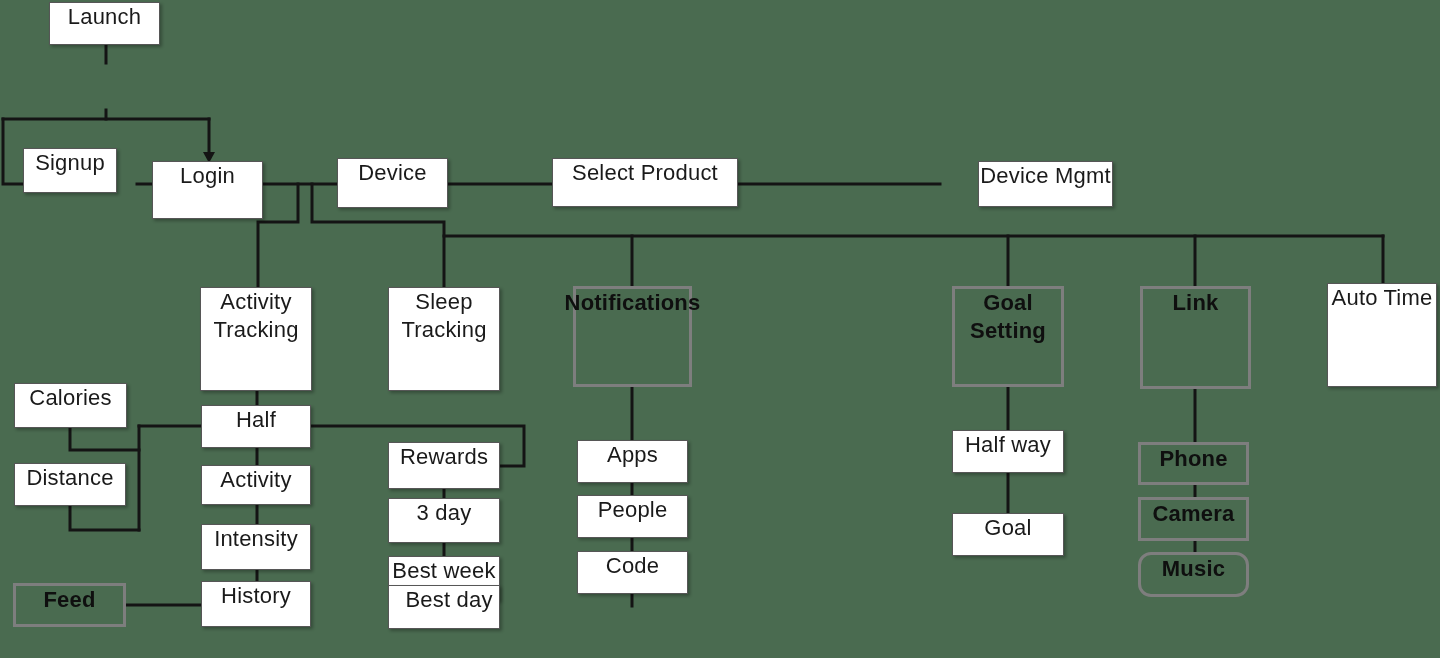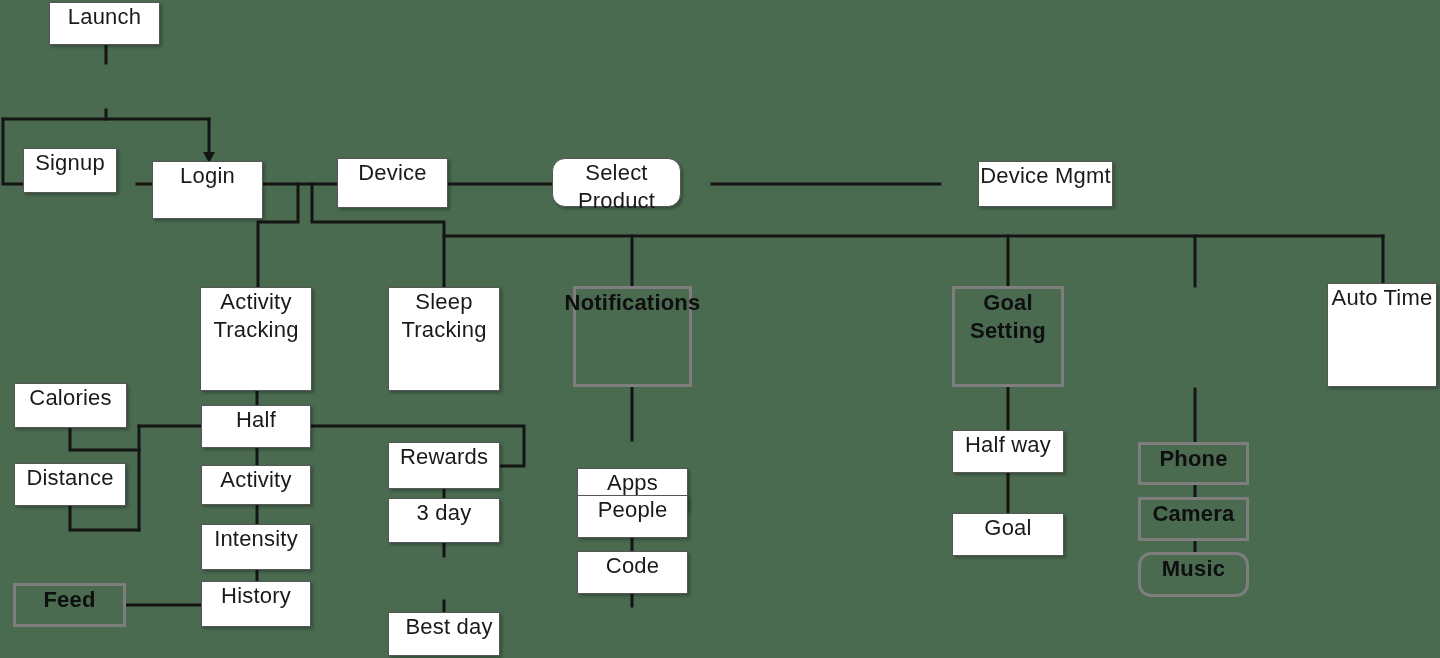--- a/index.html
+++ b/index.html
@@ -89,41 +89,43 @@
       <polyline points="1195,389 1195,442" fill="none" stroke="#141414" stroke-width="3" stroke-linecap="square"></polyline>
       <polyline points="1195,485 1195,497" fill="none" stroke="#141414" stroke-width="3" stroke-linecap="square"></polyline>
       <polyline points="1195,541 1195,552" fill="none" stroke="#141414" stroke-width="3" stroke-linecap="square"></polyline>
       <polyline points="126,605 201,605" fill="none" stroke="#141414" stroke-width="3" stroke-linecap="square"></polyline>
       <polygon points="203,152 215,152 209,163" fill="#141414"></polygon>
     </svg>
 <div class="node solid" style="left: 49px; top: 2px; width: 111px; height: 43px;"><span>Launch</span></div>
     <div class="node solid" style="left: 23px; top: 148px; width: 94px; height: 45px;"><span>Signup</span></div>
     <div class="node solid" style="left: 152px; top: 161px; width: 111px; height: 58px;"><span>Login</span></div>
     <div class="node solid" style="left: 337px; top: 158px; width: 111px; height: 50px;"><span>Device</span></div>
-    <div class="node solid" style="left: 552px; top: 158px; width: 129px; height: 49px; border-radius: 13px;"><span>Select Product</span></div>
+    <div class="node solid" style="left: 552px; top: 158px; width: 186px; height: 49px;"><span>Select Product</span></div>
     <div class="node solid" style="left: 940px; top: 161px; width: 135px; height: 46px; margin-left: 38px;"><span>Device Mgmt</span></div>
     <div class="node solid" style="left: 200px; top: 287px; width: 112px; height: 104px;"><span>Activity
 Tracking</span></div>
     <div class="node solid" style="left: 388px; top: 287px; width: 112px; height: 104px;"><span>Sleep
 Tracking</span></div>
     <div class="node outline" style="left: 573px; top: 286px; width: 119px; height: 101px;"><span>Notifications</span></div>
     <div class="node outline" style="left: 952px; top: 286px; width: 112px; height: 101px;"><span>Goal
 Setting</span></div>
+    <div class="node outline" style="left: 1140px; top: 286px; width: 111px; height: 103px;"><span>Link</span></div>
     <div class="node solid" style="left: 1327px; top: 283px; width: 110px; height: 104px;"><span>Auto Time</span></div>
     <div class="node solid" style="left: 14px; top: 383px; width: 113px; height: 45px;"><span>Calories</span></div>
     <div class="node solid" style="left: 14px; top: 463px; width: 112px; height: 43px;"><span>Distance</span></div>
     <div class="node solid" style="left: 201px; top: 405px; width: 110px; height: 43px;"><span>Half</span></div>
     <div class="node solid" style="left: 201px; top: 465px; width: 110px; height: 40px;"><span>Activity</span></div>
     <div class="node solid" style="left: 201px; top: 524px; width: 110px; height: 46px;"><span>Intensity</span></div>
     <div class="node solid" style="left: 201px; top: 581px; width: 110px; height: 46px;"><span>History</span></div>
     <div class="node outline" style="left: 13px; top: 583px; width: 113px; height: 44px;"><span>Feed</span></div>
     <div class="node solid" style="left: 388px; top: 442px; width: 112px; height: 47px;"><span>Rewards</span></div>
     <div class="node solid" style="left: 388px; top: 498px; width: 112px; height: 45px;"><span>3 day</span></div>
-    <div class="node solid" style="left: 388px; top: 612px; width: 112px; height: 44px; padding-left: 10px;"><span>Best day</span></div>
-    <div class="node solid" style="left: 577px; top: 440px; width: 111px; height: 43px; margin-top: 28px;"><span>Apps</span></div>
+    <div class="node solid" style="left: 388px; top: 556px; width: 112px; height: 45px;"><span>Best week</span></div>
+    <div class="node solid" style="left: 388px; top: 585px; width: 112px; height: 44px; padding-left: 10px;"><span>Best day</span></div>
+    <div class="node solid" style="left: 577px; top: 440px; width: 111px; height: 43px;"><span>Apps</span></div>
     <div class="node solid" style="left: 577px; top: 495px; width: 111px; height: 43px;"><span>People</span></div>
     <div class="node solid" style="left: 577px; top: 551px; width: 111px; height: 43px;"><span>Code</span></div>
     <div class="node solid" style="left: 952px; top: 430px; width: 112px; height: 43px;"><span>Half way</span></div>
     <div class="node solid" style="left: 952px; top: 513px; width: 112px; height: 43px;"><span>Goal</span></div>
     <div class="node outline" style="left: 1138px; top: 442px; width: 111px; height: 43px;"><span>Phone</span></div>
     <div class="node outline" style="left: 1138px; top: 497px; width: 111px; height: 44px;"><span>Camera</span></div>
     <div class="node outline" style="left: 1138px; top: 552px; width: 111px; height: 45px; border-radius: 13px;"><span>Music</span></div>
   </div>
 
 </body></html>

